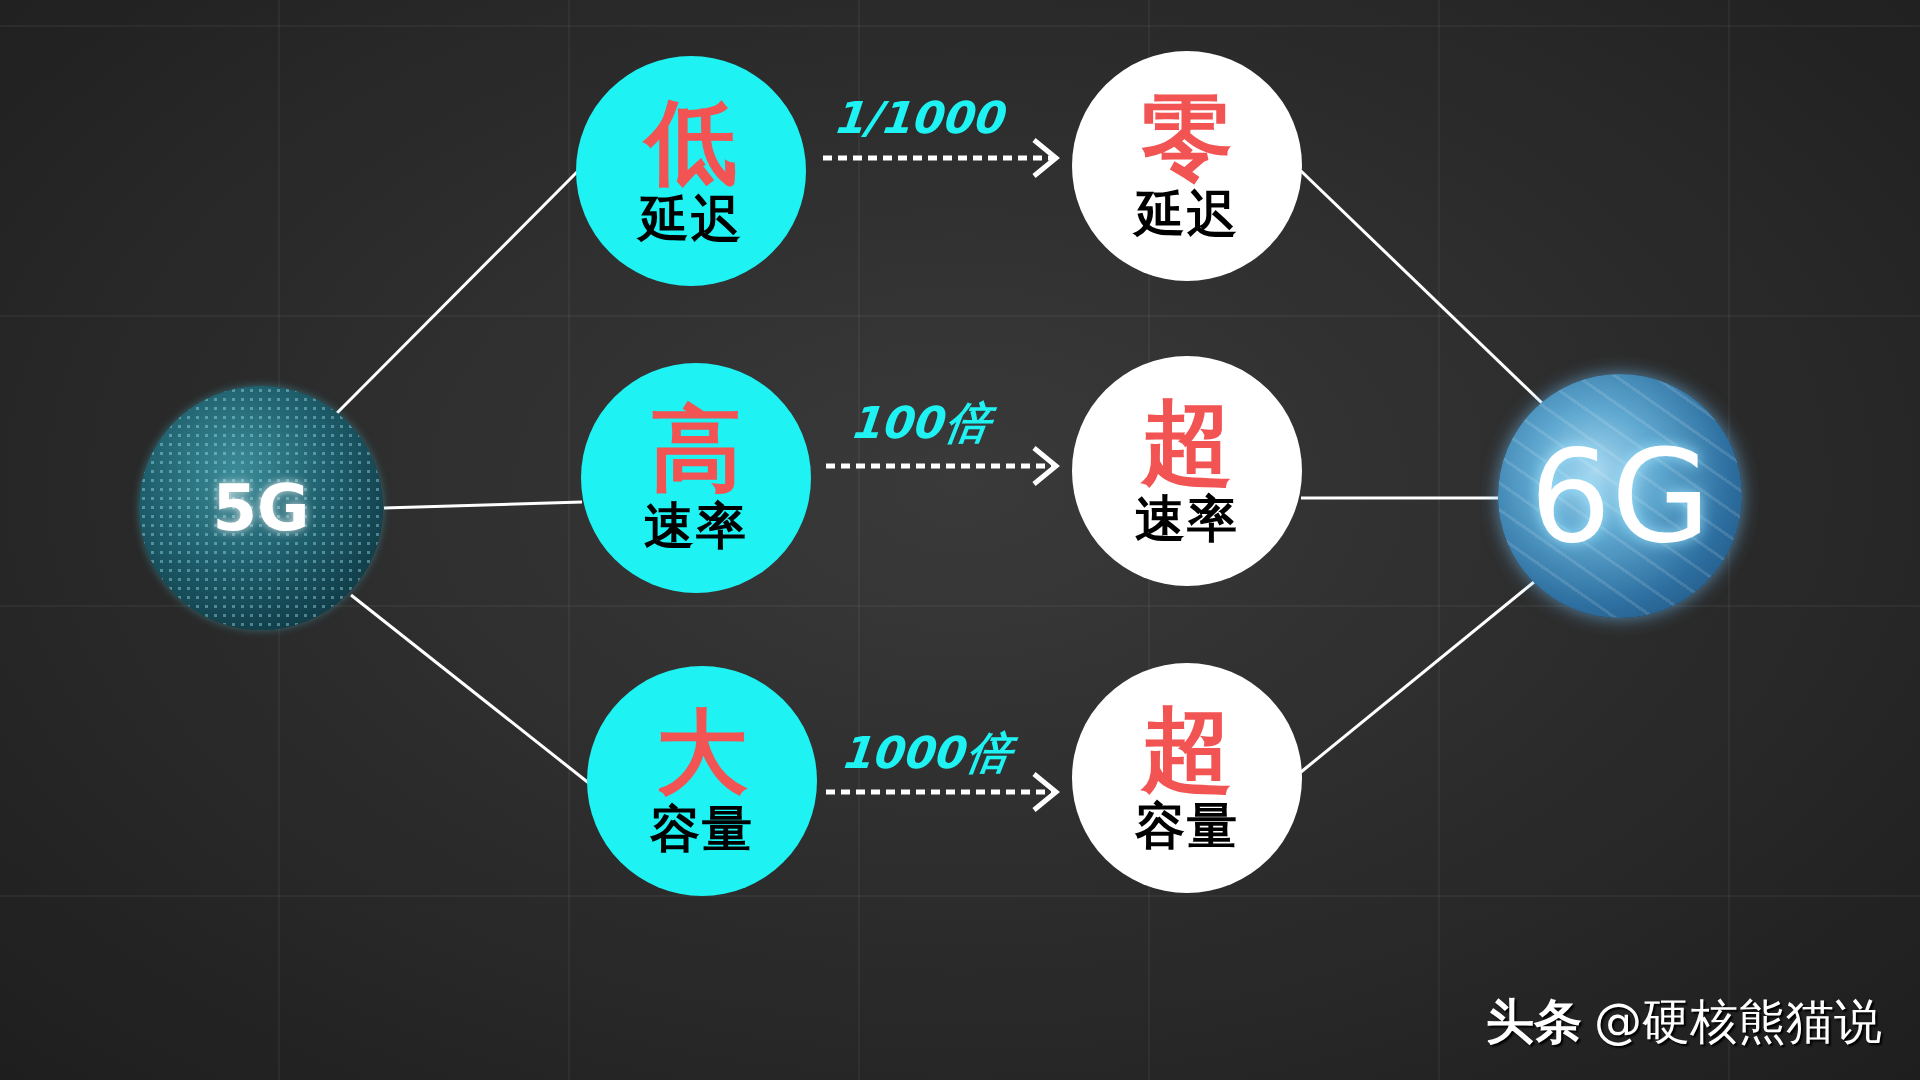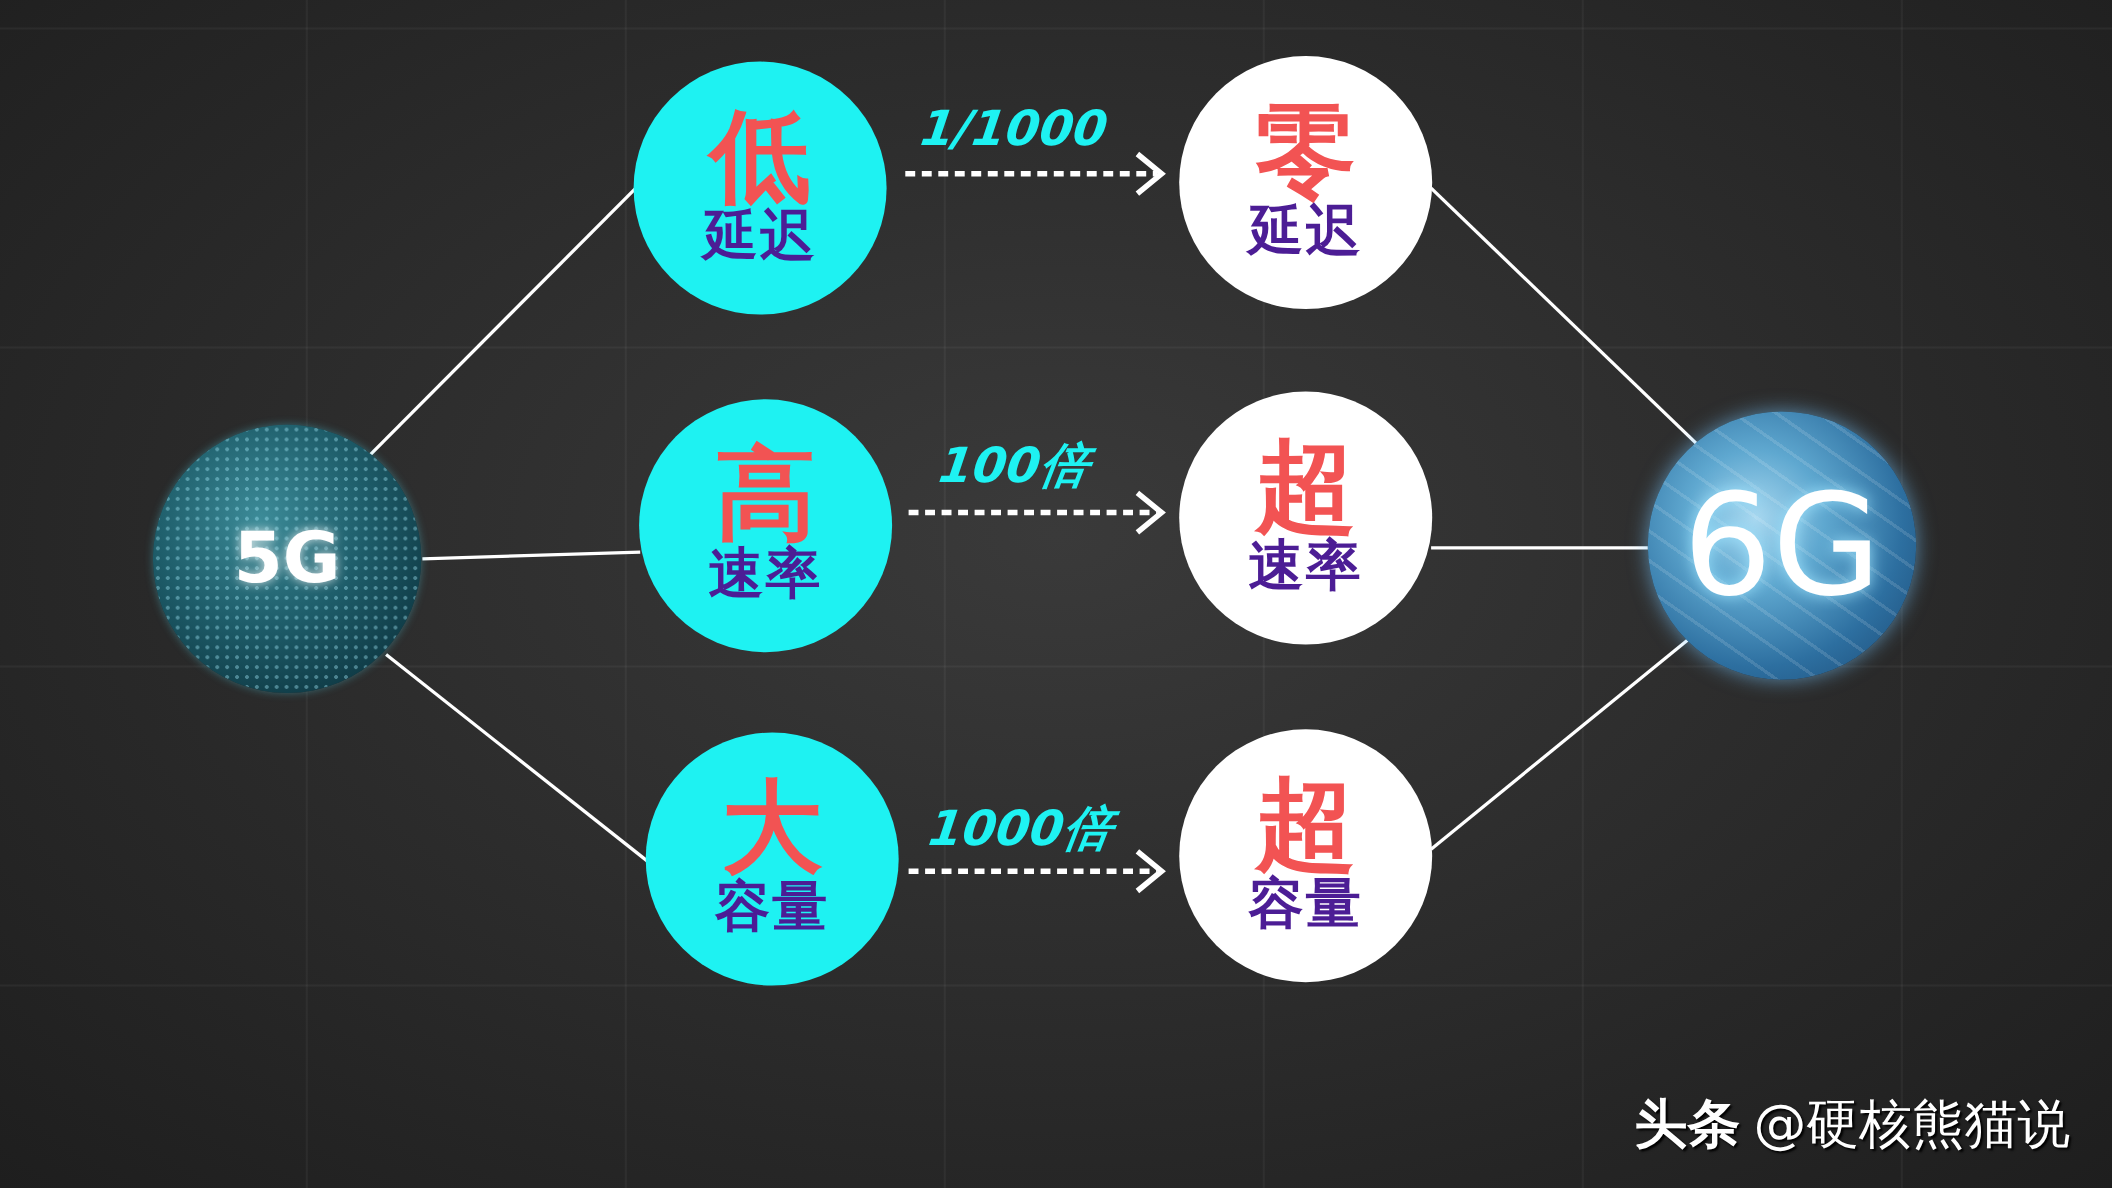--- a/index.html
+++ b/index.html
@@ -9,21 +9,21 @@
   .grid{position:absolute;inset:0;
     background-image:
       linear-gradient(rgba(255,255,255,0.045) 2px, transparent 2px),
       linear-gradient(90deg, rgba(255,255,255,0.045) 2px, transparent 2px);
     background-size:290px 290px;background-position:-12px 25px;}
   svg.lines{position:absolute;left:0;top:0;}
   .circle{position:absolute;border-radius:50%;display:flex;flex-direction:column;align-items:center;justify-content:center;box-sizing:border-box;}
   .cyan{background:#1ef2f2;}
   .white{background:#ffffff;}
   .big{color:#f25353;font-weight:bold;font-size:92px;line-height:96px;}
-  .small{color:#4c1d95;font-weight:bold;font-size:50px;line-height:56px;letter-spacing:2px;font-family:Liberation Mono, monospace;}
+  .small{color:#000000;font-weight:bold;font-size:50px;line-height:56px;letter-spacing:2px;}
   .globe{position:absolute;border-radius:50%;display:flex;align-items:center;justify-content:center;overflow:hidden;}
   .g5{background:
       radial-gradient(circle at 40% 35%, #3c8b98 0%, #1e5d6a 45%, #0f3a45 80%, #0a2a33 100%);
       box-shadow:0 0 8px rgba(80,200,220,0.4);}
   .g5::before{content:"";position:absolute;inset:0;border-radius:50%;
       background-image:radial-gradient(rgba(170,240,255,0.55) 1.5px, transparent 2px);
       background-size:9px 9px;opacity:.7;}
   .g6{background:
       radial-gradient(circle at 40% 40%, #a8d8f0 0%, #5fa8d0 30%, #2d6fa0 65%, #1a4670 100%);
       box-shadow:0 0 18px rgba(120,200,255,0.6);}

